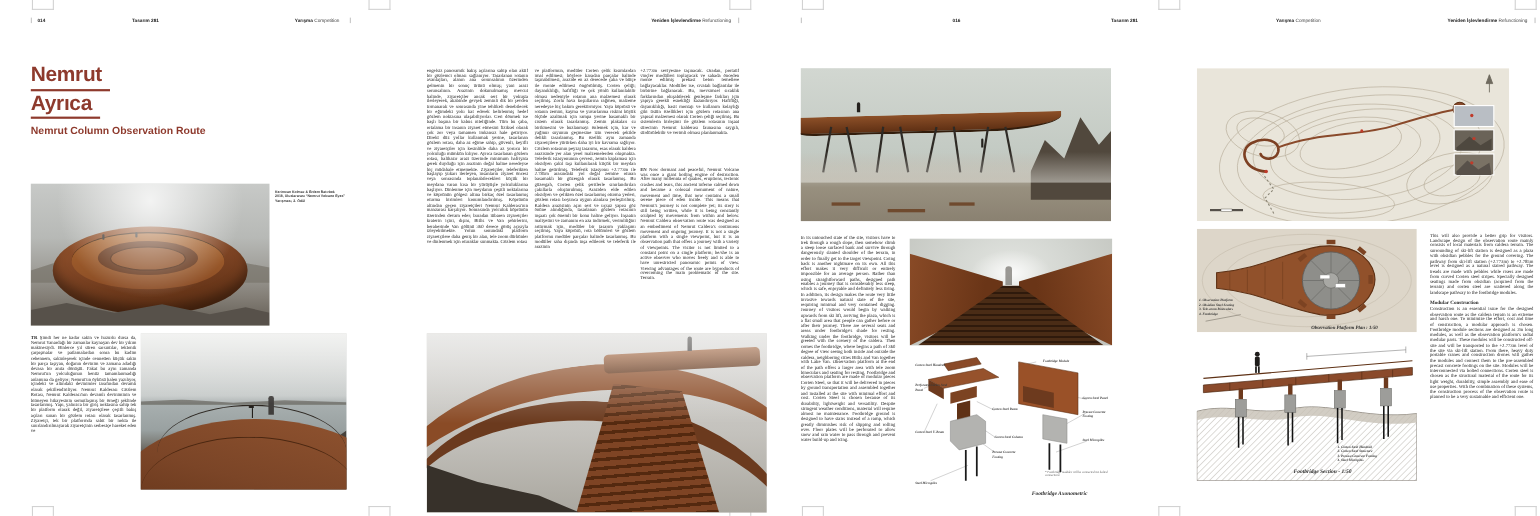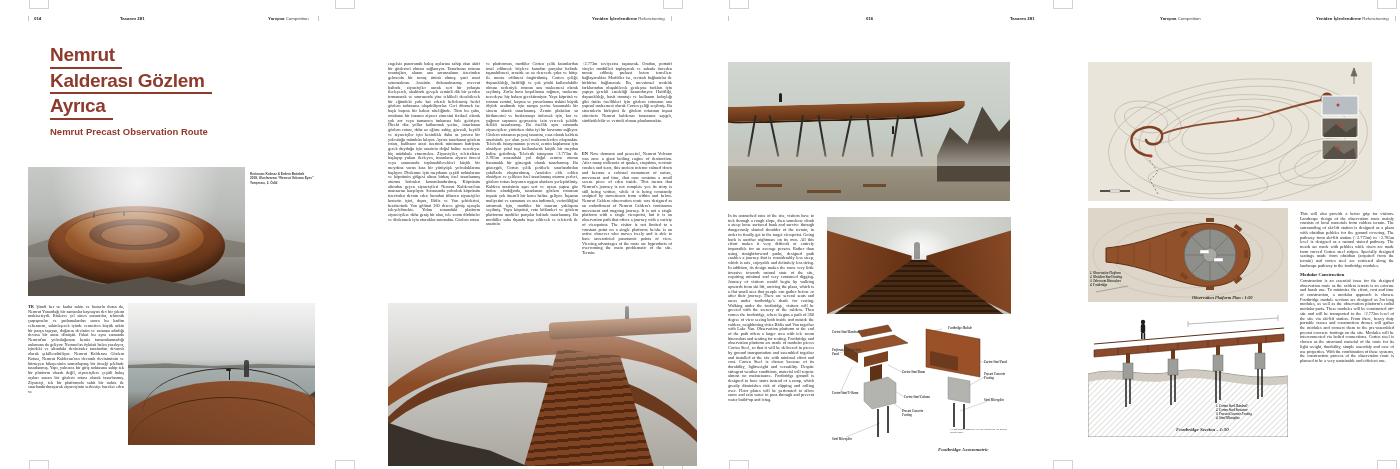--- a/index.html
+++ b/index.html
@@ -151,25 +151,24 @@
 
   <div class="hsep" style="left:728px"></div>
   <div class="hdr" style="left:866px"><b>016</b></div>
   <div class="hdr" style="left:1010px"><b>Tasarım 281</b></div>
   <div class="hdr" style="left:1160px">
     <b>Yarışma</b> <span class="lt">Competition</span></div>
   <div class="hdr" style="left:1316px">
     <b>Yeniden İşlevlendirme</b> <span class="lt">Refunctioning</span></div>
   <div class="hsep" style="left:1395px"></div>
 
-  <div class="abs" style="left:28px;top:43px;margin-left:22px;">
+  <div class="abs" style="left:28px;top:57px;">
     <div class="title-line">Nemrut</div>
-    <div class="title-line">Kalderası Gözlem</div>
     <div class="title-line">Ayrıca</div>
-    <div class="subtitle">Nemrut Precast Observation Route</div>
+    <div class="subtitle">Nemrut Column Observation Route</div>
   </div>
 
   <div class="abs credit" style="left:250px;top:172px;width:72px;">
     <div>Kerimcan Kolmaz &amp; Erdem Batırbek</div>
     <div>2018, Uluslararası “Nemrut Volcano Eyes”</div>
     <div>Yarışması, 2. Ödül</div>
   </div>
 
   <div class="photo p1" style="left:28px;top:167px;width:217px;height:129px;">
     <span class="ridge"></span>

